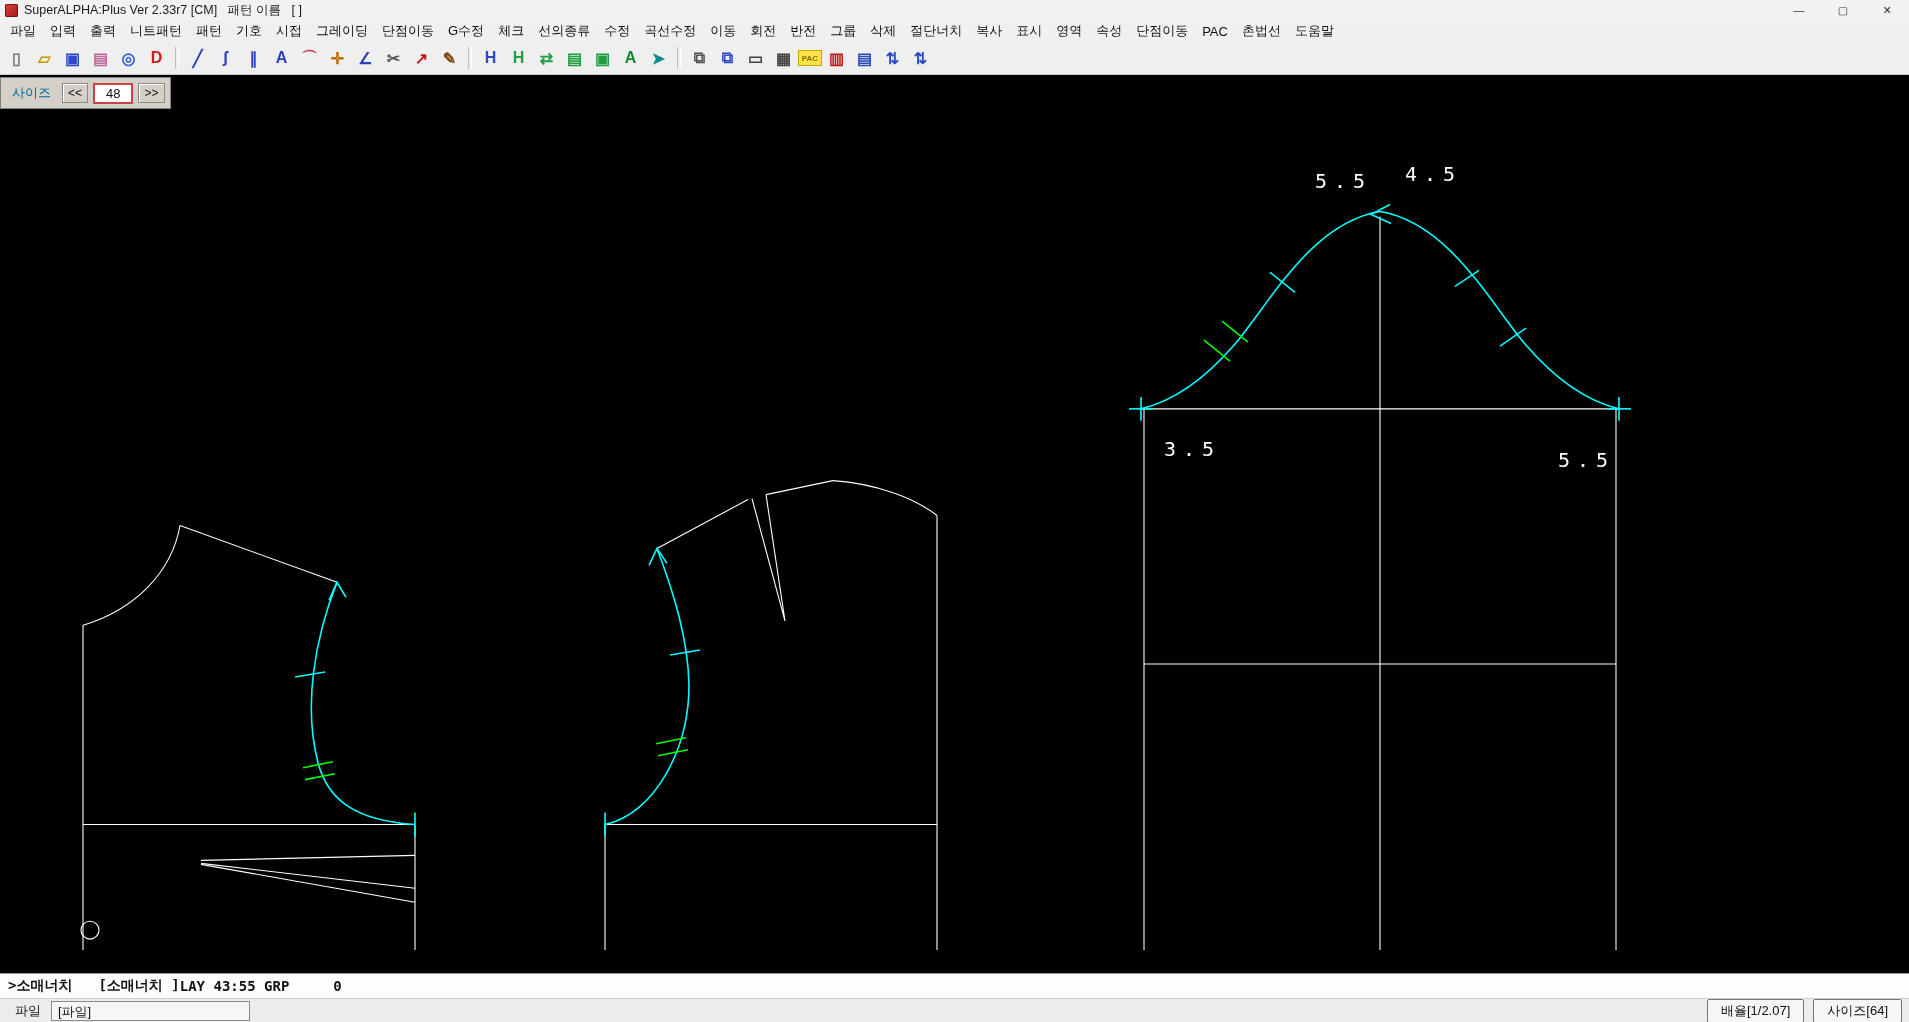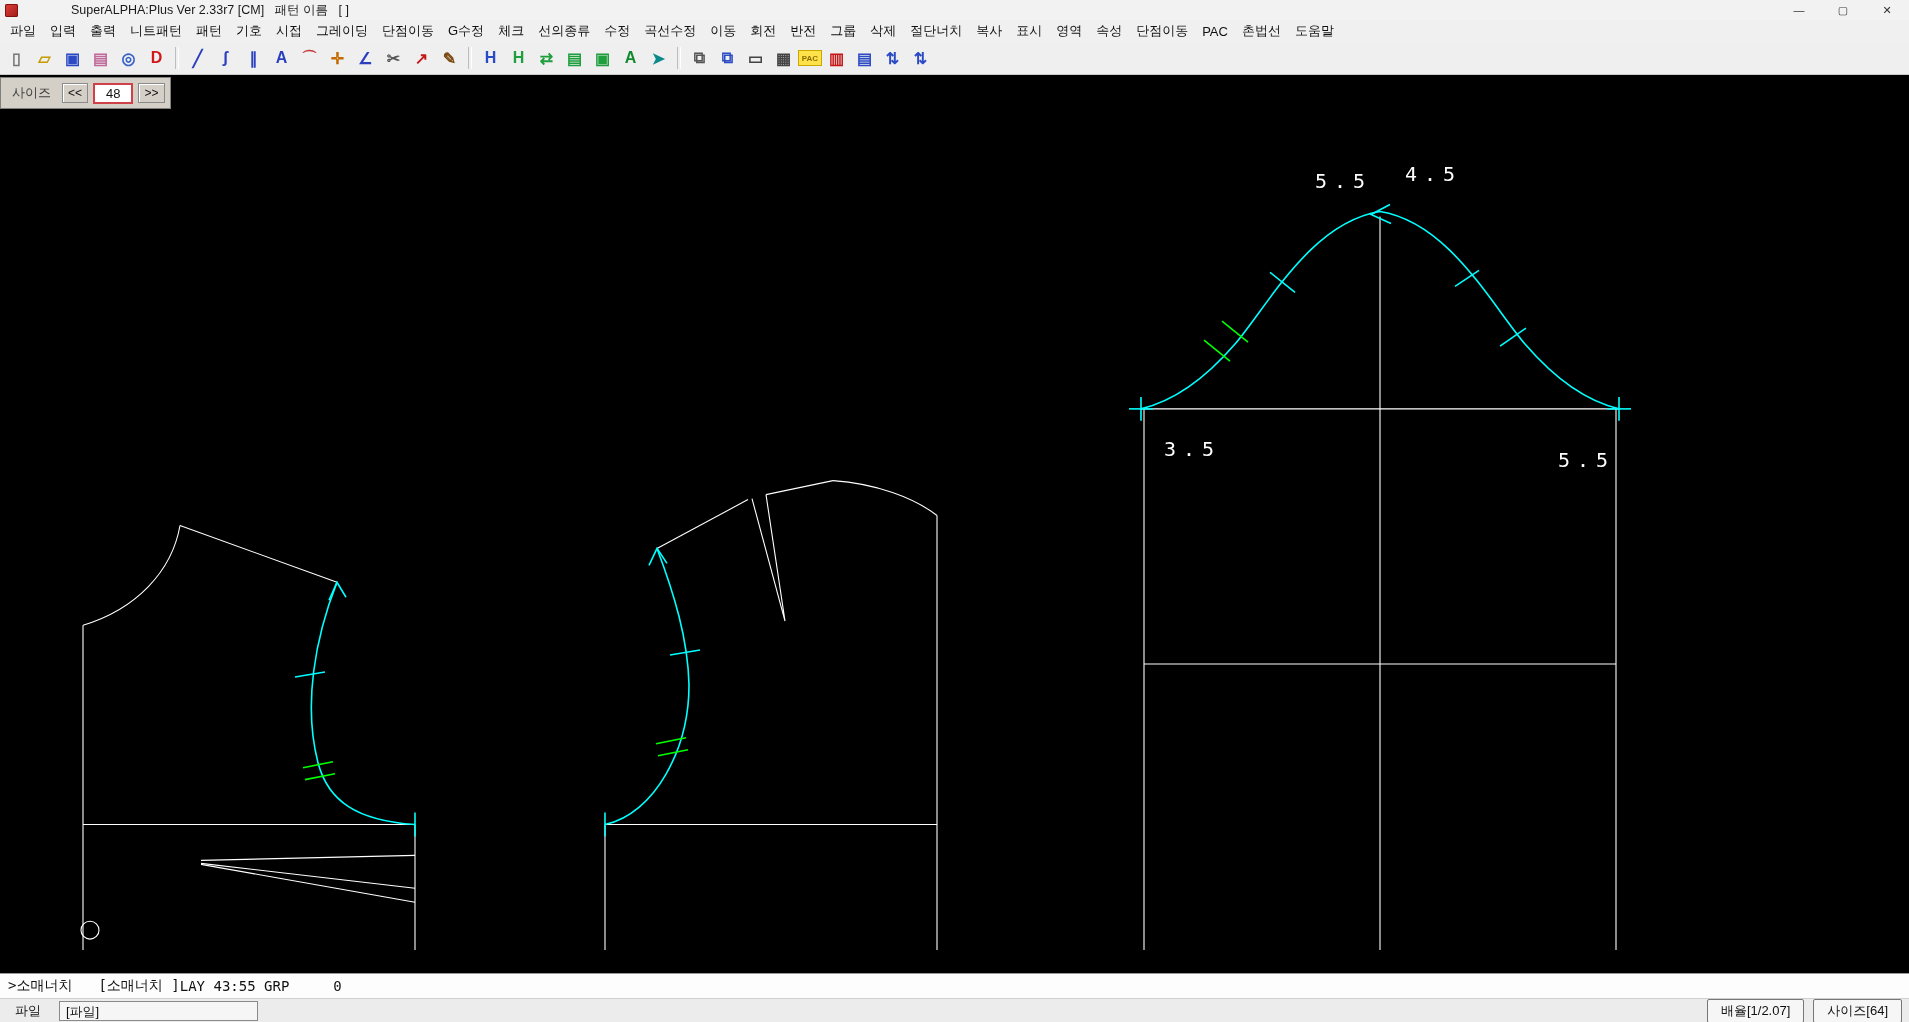--- a/index.html
+++ b/index.html
@@ -1,20 +1,20 @@
 <!DOCTYPE html>
 <html style="--outline: #ffffff; --curve: #00ffff; --notch: #00ff00; --canvas-bg: #000000;"><head>
 <meta charset="utf-8">
 <style>
   html,body{margin:0;padding:0;background:#222;}
   .app{width:1909px;height:1022px;display:flex;flex-direction:column;
        font-family:"Liberation Sans",sans-serif;background:#000;overflow:hidden;}
 
   
-  .titlebar{height:20px;background:#f2f2f2;display:flex;align-items:center;flex:0 0 auto;gap:47px;}
+  .titlebar{height:20px;background:#f2f2f2;display:flex;align-items:center;flex:0 0 auto;}
   .app-icon{width:13px;height:13px;margin:0 6px 0 5px;border-radius:2px;
             background:linear-gradient(135deg,#e2403a,#a01c18);box-shadow:inset 0 0 0 1px #7d120f;}
   .title-text{font-size:12.5px;color:#1a1a1a;white-space:pre;}
   .win-controls{margin-left:auto;display:flex;height:100%;}
   .win-btn{width:44px;height:100%;display:flex;align-items:center;justify-content:center;
            font-size:11px;color:#333;cursor:default;}
 
   
   .menubar{height:22px;background:#f0f0f0;display:flex;align-items:center;padding-left:3px;flex:0 0 auto;}
   .mitem{padding:2px 7px;font-size:13px;color:#111;white-space:nowrap;}
@@ -31,38 +31,38 @@
   .canvas{position:relative;flex:1 1 auto;background:var(--canvas-bg,#000);}
   .drawing{position:absolute;left:0;top:0;width:100%;height:100%;}
   .w{fill:none;stroke:var(--outline,#fff);stroke-width:1.1;}
   .c{fill:none;stroke:var(--curve,#0ff);stroke-width:1.6;}
   .g{fill:none;stroke:var(--notch,#0f0);stroke-width:1.6;}
   .lbl{fill:var(--outline,#fff);font-family:"DejaVu Sans Mono",monospace;font-size:20px;letter-spacing:7px;}
 
   
   .size-bar{position:absolute;left:0;top:2px;height:28px;display:flex;align-items:center;gap:5px;
             background:#d4d0c8;border:1px solid #808080;padding:1px 5px;}
-  .size-label{font-size:13px;color:#404040;padding:2px 6px;}
+  .size-label{font-size:13px;color:#0369a1;padding:2px 6px;}
   .size-btn{font-size:12px;color:#111;background:#d4d0c8;border:1px solid #8a8a8a;
             padding:2px 5px;box-shadow:inset 1px 1px 0 #fff;}
   .size-value{font-size:13px;color:#111;background:#fff;border:2px solid #d04048;
               padding:1px 11px;text-align:center;}
 
   
   .statusbar{height:24px;background:#fdfdfd;border-top:1px solid #999;display:flex;align-items:center;
-             font-family:"DejaVu Sans Mono",monospace;font-size:14px;color:#111;padding-left:8px;flex:0 0 auto;}
+             font-family:"DejaVu Sans Mono",monospace;font-size:14px;color:#111;padding-left:8px;flex:0 0 auto;font-weight:bold;}
   .s-field{margin-left:26px;}
   .s-lay{}
   .s-count{margin-left:44px;}
 
   
   .bottombar{height:23px;background:#ececec;border-top:1px solid #cfcfcf;display:flex;align-items:center;
              font-size:13px;color:#111;padding:0 3px;flex:0 0 auto;}
   .bb-label{padding:0 10px 0 12px;}
-  .bb-field{width:185px;background:#f6f6f6;border:1px solid #8a8a8a;padding:1px 6px;height:16px;margin-left:8px;}
+  .bb-field{width:185px;background:#f6f6f6;border:1px solid #8a8a8a;padding:1px 6px;height:16px;}
   .bb-right{margin-left:auto;display:flex;gap:9px;margin-right:4px;}
   .bb-chip{border:1px solid #777;background:#f6f6f6;border-radius:2px;padding:2px 13px;}
 </style>
 </head>
 <body>
 
 <div class="app">
 
   <div class="titlebar">
     <div class="app-icon"></div>

